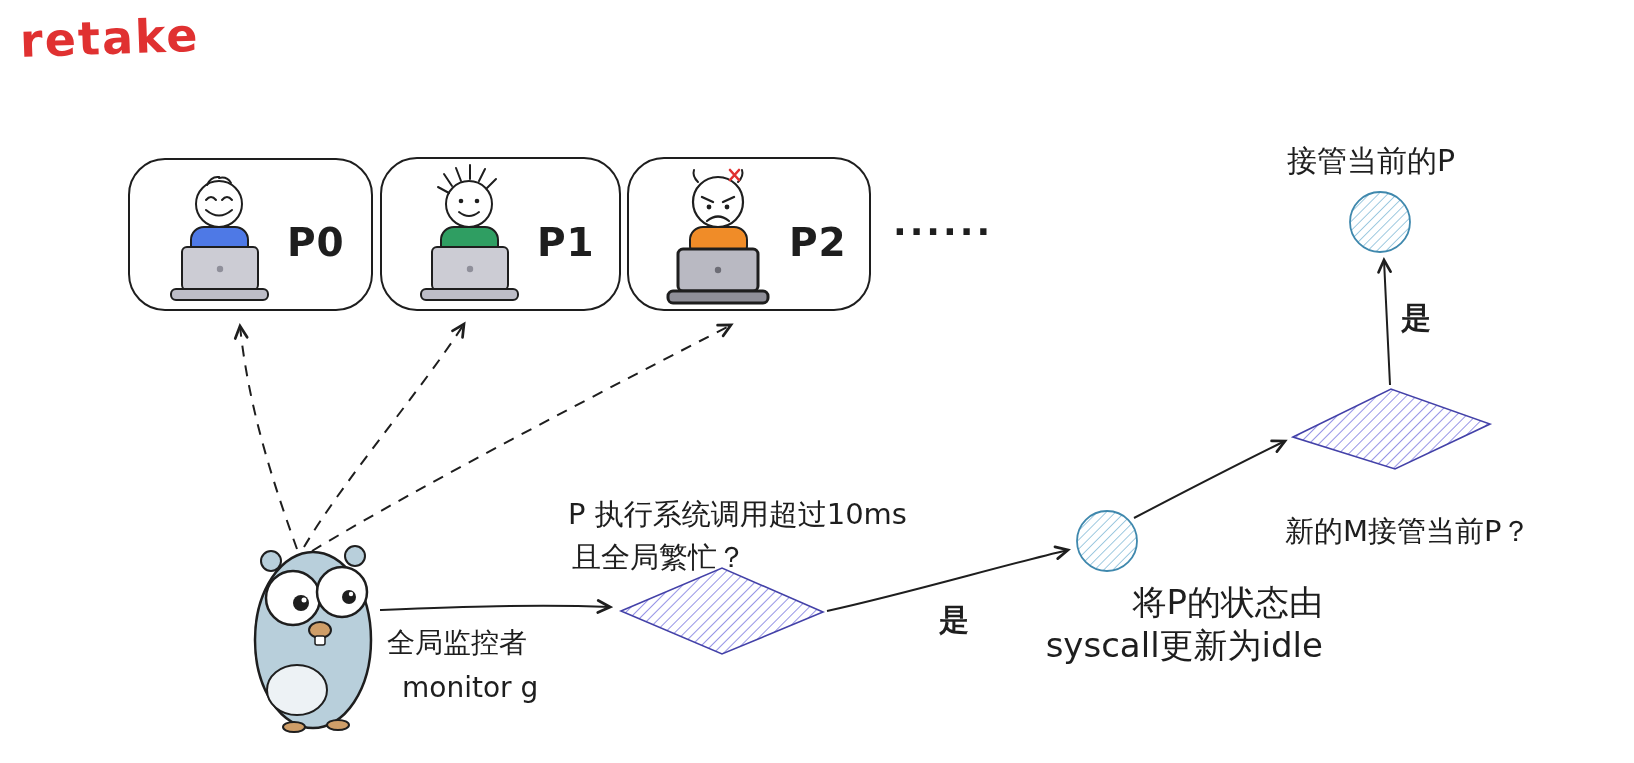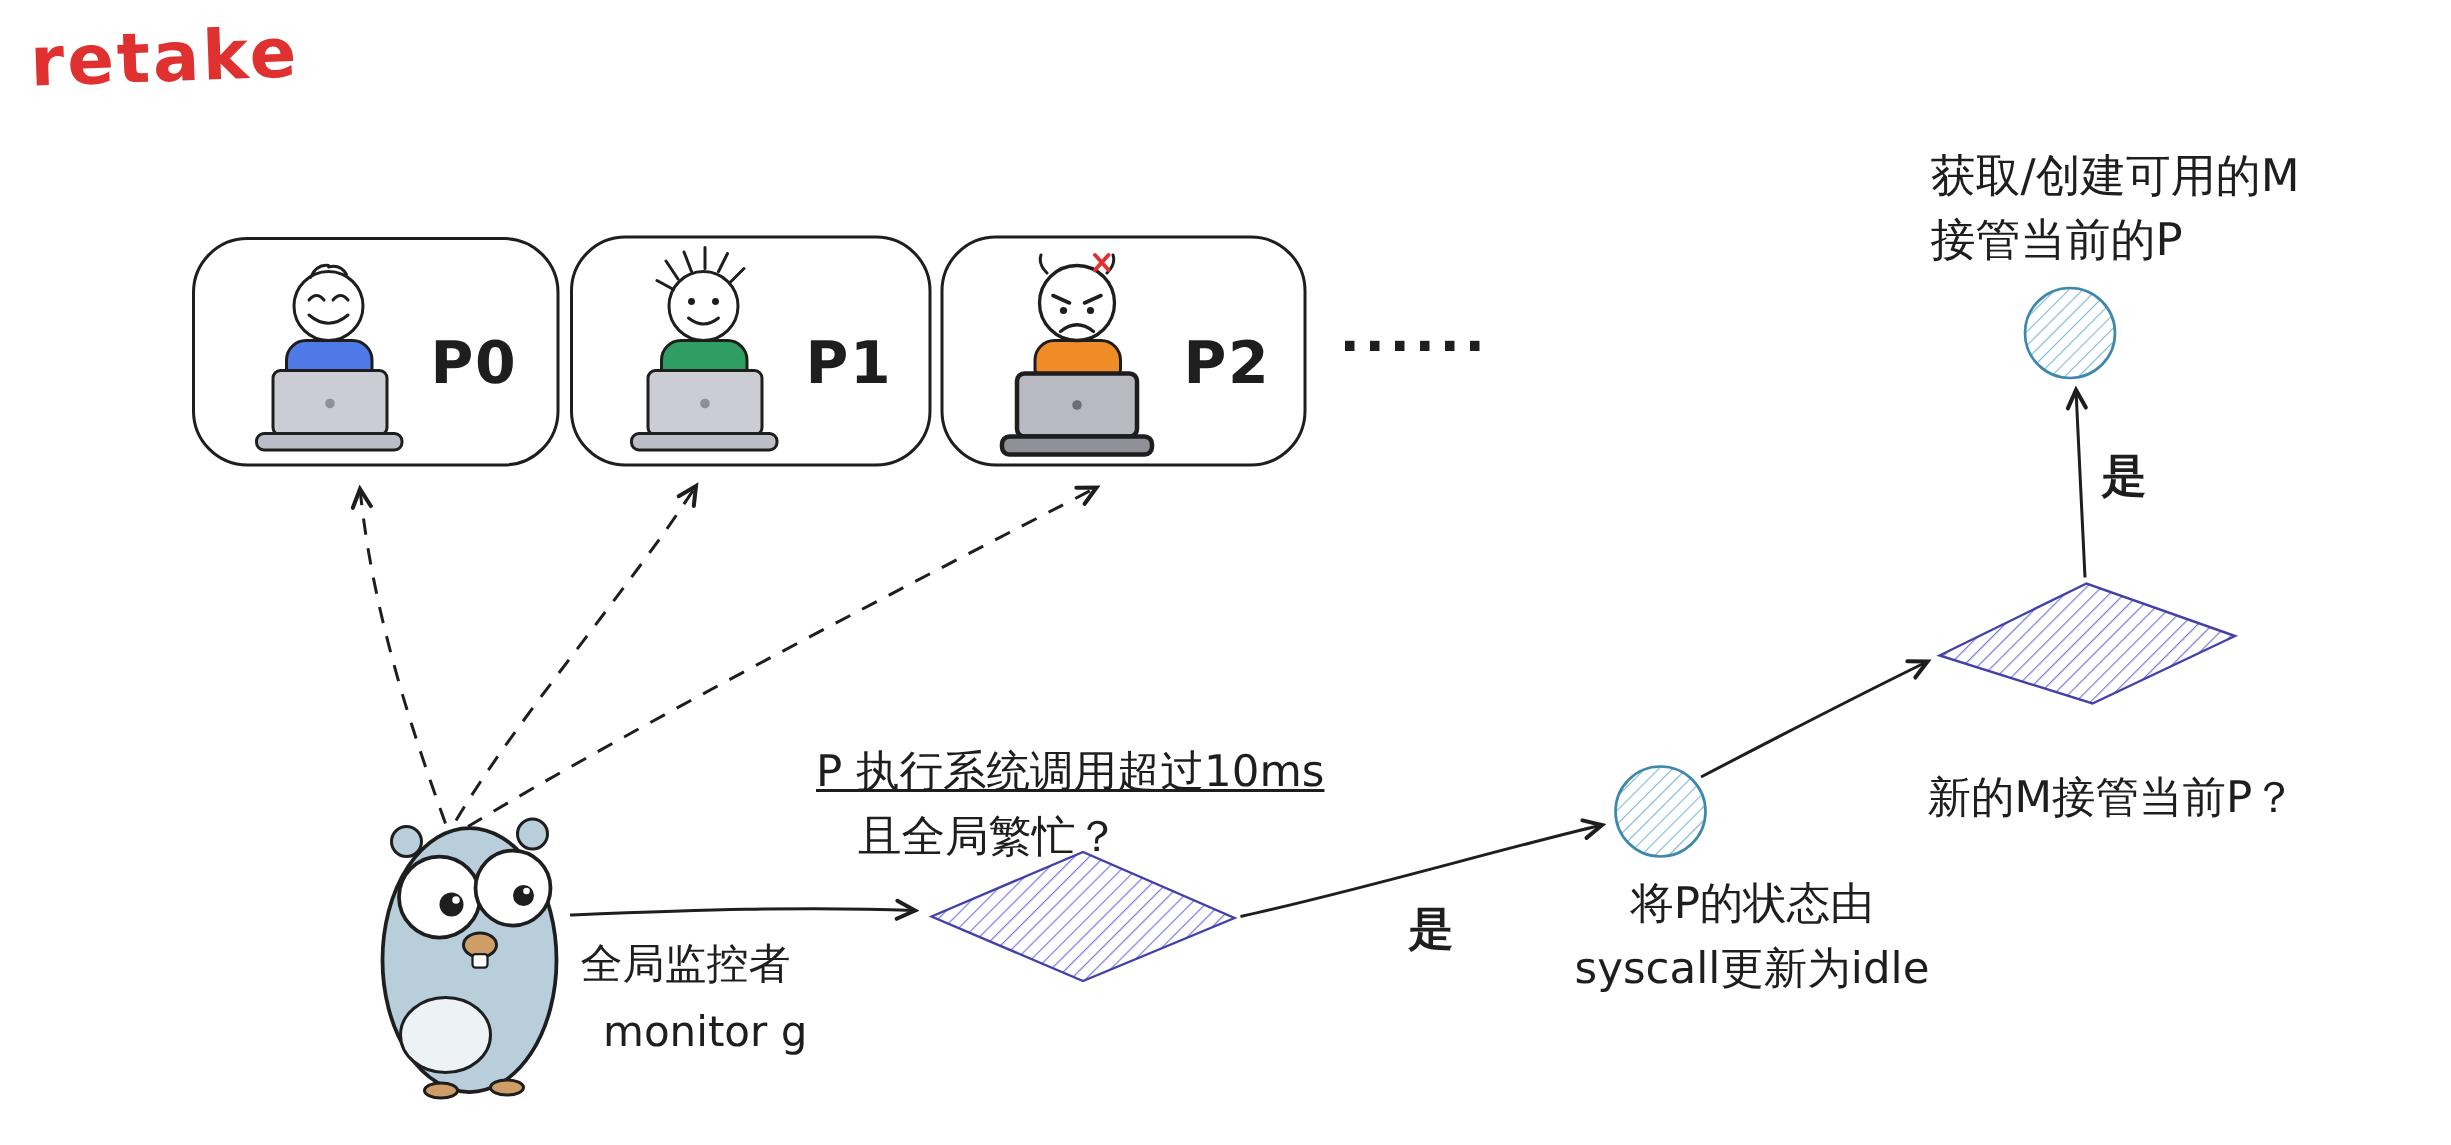--- a/index.html
+++ b/index.html
@@ -10,21 +10,21 @@
   }
   .canvas{position:relative;width:1634px;height:763px;background:#ffffff;}
   .layer{position:absolute;left:0;top:0;}
   .txt{position:absolute;white-space:nowrap;line-height:1.25;}
   .title{left:20px;top:10px;font-size:46px;font-weight:700;color:#e03131;transform:rotate(-2deg);letter-spacing:2px;}
   .plabel{font-size:39px;font-weight:600;letter-spacing:1px;}
   .dots{left:893px;top:200px;font-size:36px;font-weight:700;letter-spacing:3px;}
   .cn{font-size:29px;}
   .cn30{font-size:30px;}
   .yes{font-size:30px;font-weight:600;}
-  .center-block{position:absolute;text-align:center;font-size:29px;line-height:43px;white-space:nowrap;}
+  .center-block{position:absolute;text-align:right;font-size:34px;line-height:43px;white-space:nowrap;}
 </style>
 </head>
 <body>
 
 <div class="canvas">
 
   <svg class="layer" width="1634" height="763" viewBox="0 0 1634 763">
     <defs>
       <marker id="arrowHead" viewBox="0 0 12 12" refX="10" refY="6" markerWidth="9" markerHeight="9" orient="auto">
         <path d="M2 2 L10 6 L2 10" fill="none" stroke="#1e1e1e" stroke-width="1.8" stroke-linecap="round"></path>
@@ -120,33 +120,32 @@
     <circle cx="1380" cy="222" r="30" fill="url(#hatchBlue)" stroke="#3f88ad" stroke-width="1.8"></circle>
   </svg>
 
   <div class="txt title">retake</div>
 
   <div class="txt plabel" style="left:287px;top:219px;">P0</div>
   <div class="txt plabel" style="left:537px;top:219px;">P1</div>
   <div class="txt plabel" style="left:789px;top:219px;">P2</div>
   <div class="txt dots">......</div>
 
-  <div class="txt cn" style="left:544px;top:496px;text-decoration:underline;">P 执行系统调用超过10ms</div>
+  <div class="txt cn" style="left:568px;top:496px;">P 执行系统调用超过10ms</div>
   <div class="txt cn" style="left:572px;top:539px;">且全局繁忙？</div>
 
   <div class="txt yes" style="left:939px;top:601px;">是</div>
 
   <div class="center-block" style="left:1013px;top:581px;width:310px;">
     <div>将P的状态由</div>
     <div>syscall更新为idle</div>
   </div>
 
   <div class="txt cn" style="left:1285px;top:513px;">新的M接管当前P？</div>
 
   <div class="txt yes" style="left:1401px;top:299px;">是</div>
 
-  <div class="txt cn30" style="left:1287px;top:99px;">获取/创建可用的M</div>
   <div class="txt cn30" style="left:1287px;top:142px;">接管当前的P</div>
 
   <div class="txt" style="left:387px;top:625px;font-size:28px;">全局监控者</div>
   <div class="txt" style="left:402px;top:670px;font-size:28px;">monitor g</div>
 
 </div>
 
 </body></html>

